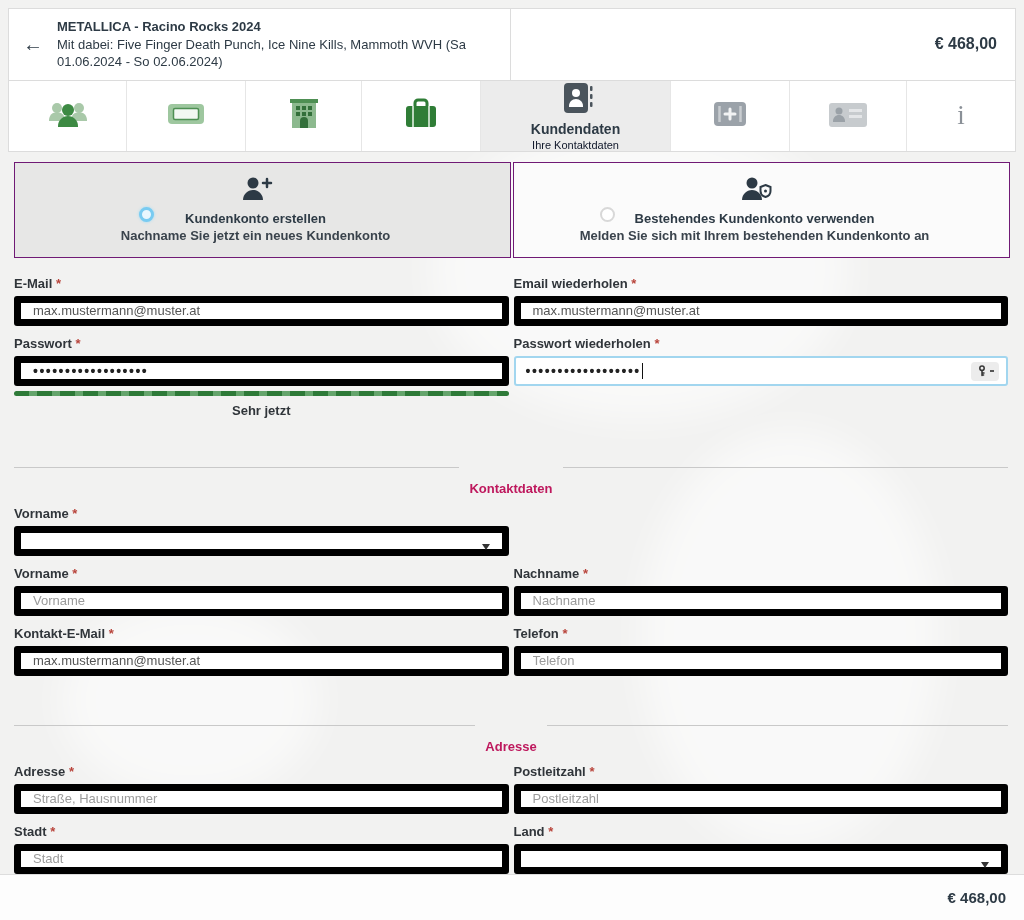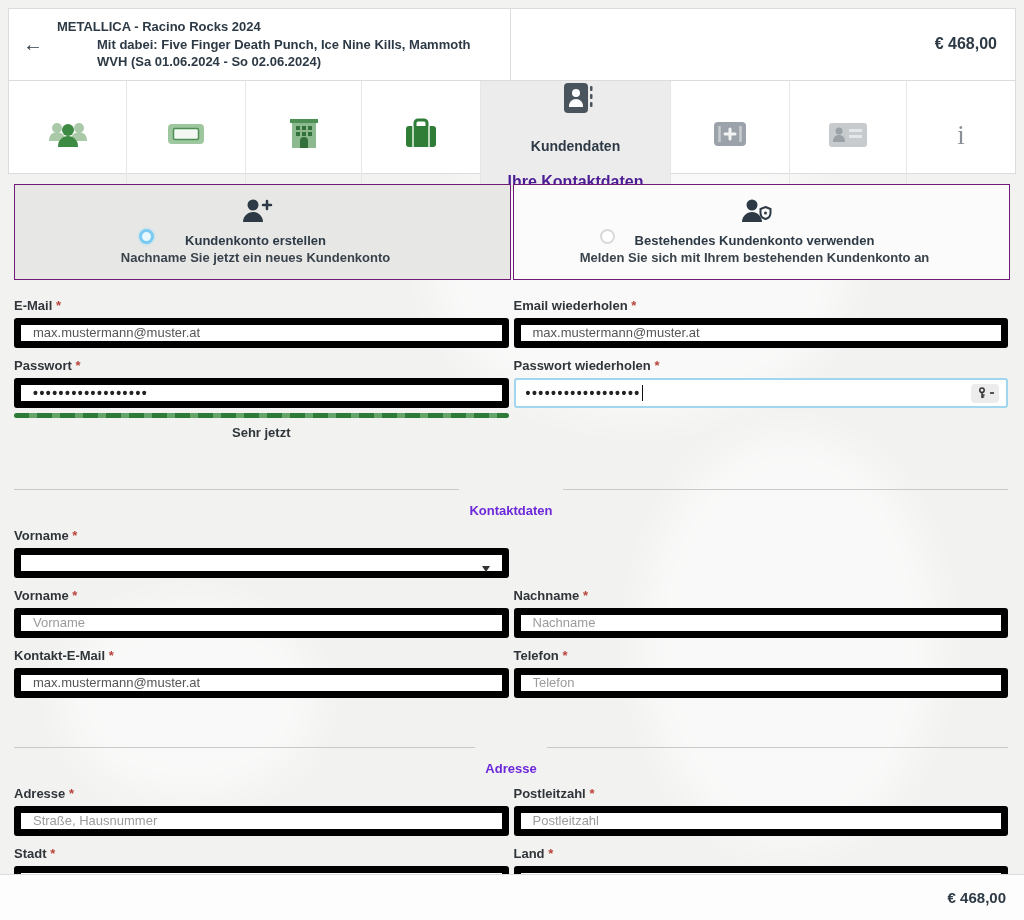--- a/index.html
+++ b/index.html
@@ -16,32 +16,32 @@
   .blob2 { width:300px; height:420px; left:640px; top:430px; }
   .blob3 { width:260px; height:200px; left:60px; top:600px; }
 
   .page { position:relative; height:874px; padding:8px 8px 0 8px; display:flex; flex-direction:column; }
 
   
   .header { display:flex; background:#fff; border:1px solid #dcdcdc; }
   .header-left { width:502px; border-right:1px solid #dcdcdc; display:flex; align-items:center; gap:14px; padding:9px 14px; }
   .back-arrow { font-size:20px; font-weight:bold; color:#2d3a45; cursor:pointer; line-height:1; }
   .event-title { font-size:13px; font-weight:bold; line-height:1.35; }
-  .event-sub { font-size:13px; font-weight:bold; line-height:1.35;margin-left:40px; }
+  .event-sub { font-size:13px; font-weight:normal; line-height:1.35; }
   .header-right { flex:1; display:flex; align-items:center; justify-content:flex-end; padding:0 18px; }
   .header-price { font-size:16px; font-weight:bold; }
 
   
   .steps { display:grid; grid-template-columns:118px 119px 116px 119px 190px 119px 117px 1fr;
            background:#fff; border:1px solid #dcdcdc; border-top:none; height:93px; }
-  .step { border-right:1px solid #e6e6e6; display:flex; flex-direction:column; align-items:center; justify-content:center; gap:19px; cursor:pointer; }
+  .step { border-right:1px solid #e6e6e6; display:flex; flex-direction:column; align-items:center; justify-content:center; gap:2px; cursor:pointer; }
   .step:last-child { border-right:none; }
   .step.current { background:#ececec; }
   .step-label { font-size:14px; font-weight:bold; color:#2d3a45; }
-  .step-sublabel { font-size:16px; color:#4c1d95;font-weight:bold; }
+  .step-sublabel { font-size:11px; color:#0f172a; }
   .info-glyph { font-family:"Liberation Serif", serif; font-size:27px; color:#8a9097; }
 
   
   .account-row { display:grid; grid-template-columns:1fr 1fr; gap:2px; margin:10px 6px 0 6px; }
   .account-panel { position:relative; border:1px solid #701a75; padding:12px 24px 14px 10px; text-align:center; cursor:pointer; }
   .account-panel.selected { background:#e7e7e6; }
   .account-panel.unselected { background:#fbfbfb; }
   .radio { position:absolute; top:44px; width:15px; height:15px; border-radius:50%; }
   .radio.on  { left:124px; border:3px solid #79cbf1; background:#e9f7fe; box-shadow:0 0 3px #9edcf6; }
   .radio.off { left:86px; border:2px solid #d8d8d8; background:#fff; }
@@ -67,21 +67,21 @@
   .key-btn { position:absolute; right:7px; top:4px; width:28px; height:19px; background:#ececec; border-radius:4px;
              display:flex; align-items:center; justify-content:center; gap:2px; cursor:pointer; }
   .key-dash { width:4px; height:1.5px; background:#555; }
 
   .strength-bar { height:5px; border-radius:3px; margin-top:5px;
     background:repeating-linear-gradient(90deg,#2e7a38 0 15px,#65a56c 15px 23px); }
   .strength-text { text-align:center; font-size:13px; font-weight:bold; color:#30353a; margin-top:7px; }
 
   .divider { display:flex; align-items:center; margin-top:22px; }
   .divider .line { flex:1; height:1px; background:#c9c9c9; }
-  .divider .dtext { padding:0 10px; font-size:13px; font-weight:bold; color:#6d28d9;margin-top:41px; }
+  .divider .dtext { padding:0 10px; font-size:13px; font-weight:bold; color:#be185d;margin-top:41px; }
 
   .select { position:relative; cursor:pointer; }
   .select .caret-down { position:absolute; right:12px; top:11px; width:0; height:0;
     border-left:4.5px solid transparent; border-right:4.5px solid transparent; border-top:6px solid #333; }
 
   
   .spacer { flex:1; }
   .btn-row { display:flex; justify-content:flex-end; padding:0 16px; margin-bottom:13px; }
   .btn-group { display:flex; border-radius:4px; overflow:hidden; }
   .btn { display:flex; align-items:stretch; cursor:pointer; }

